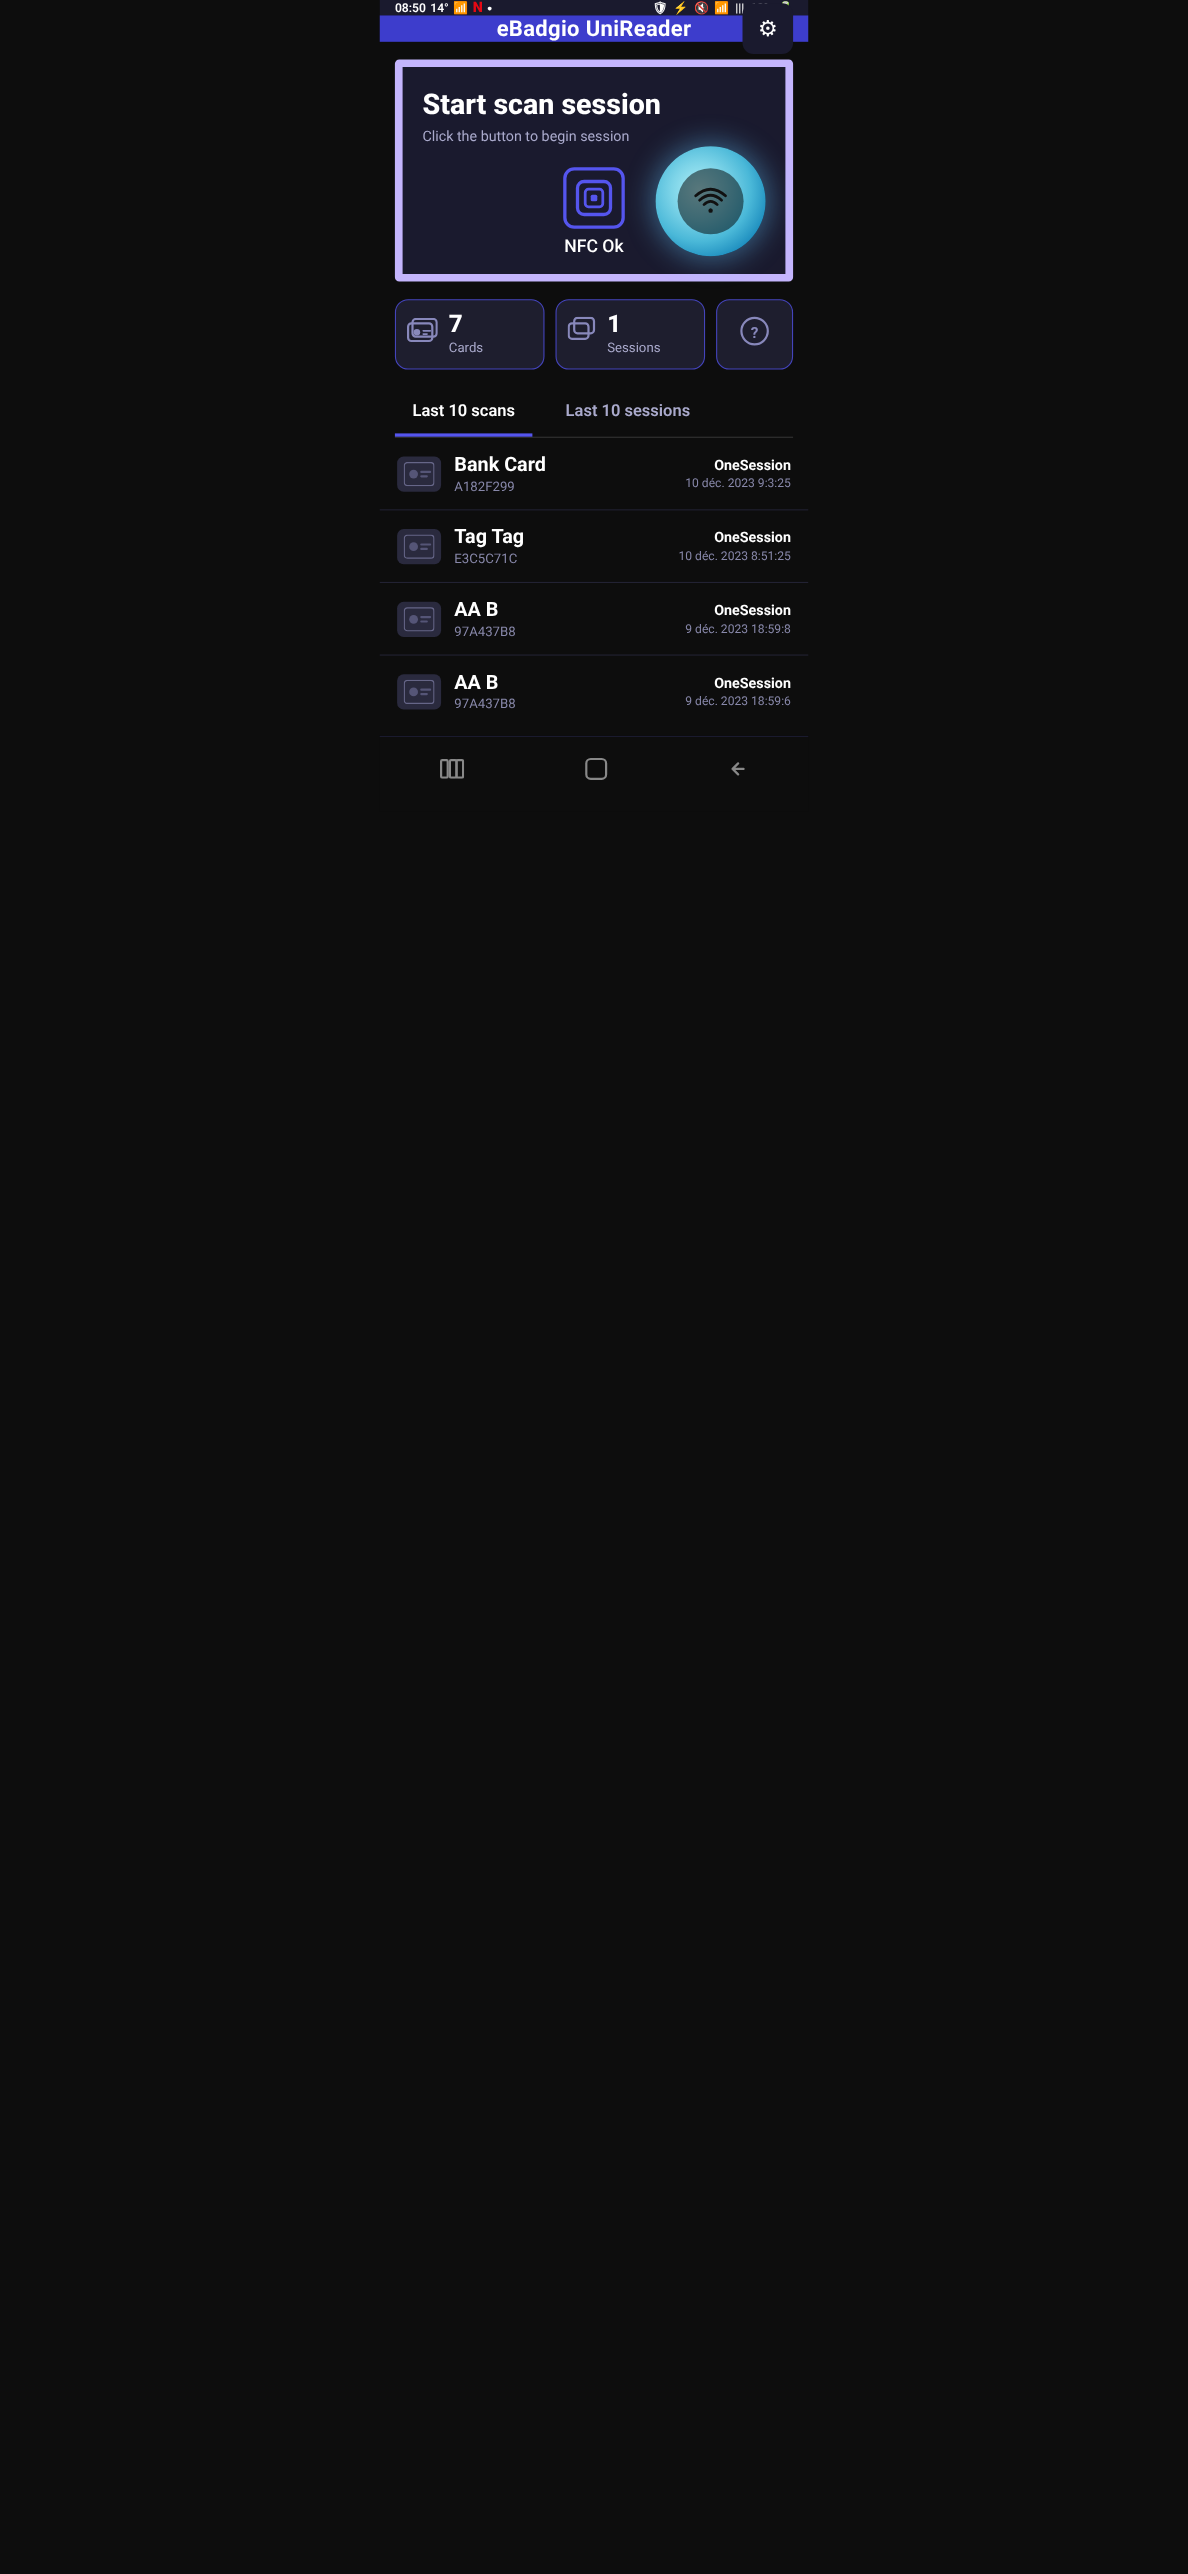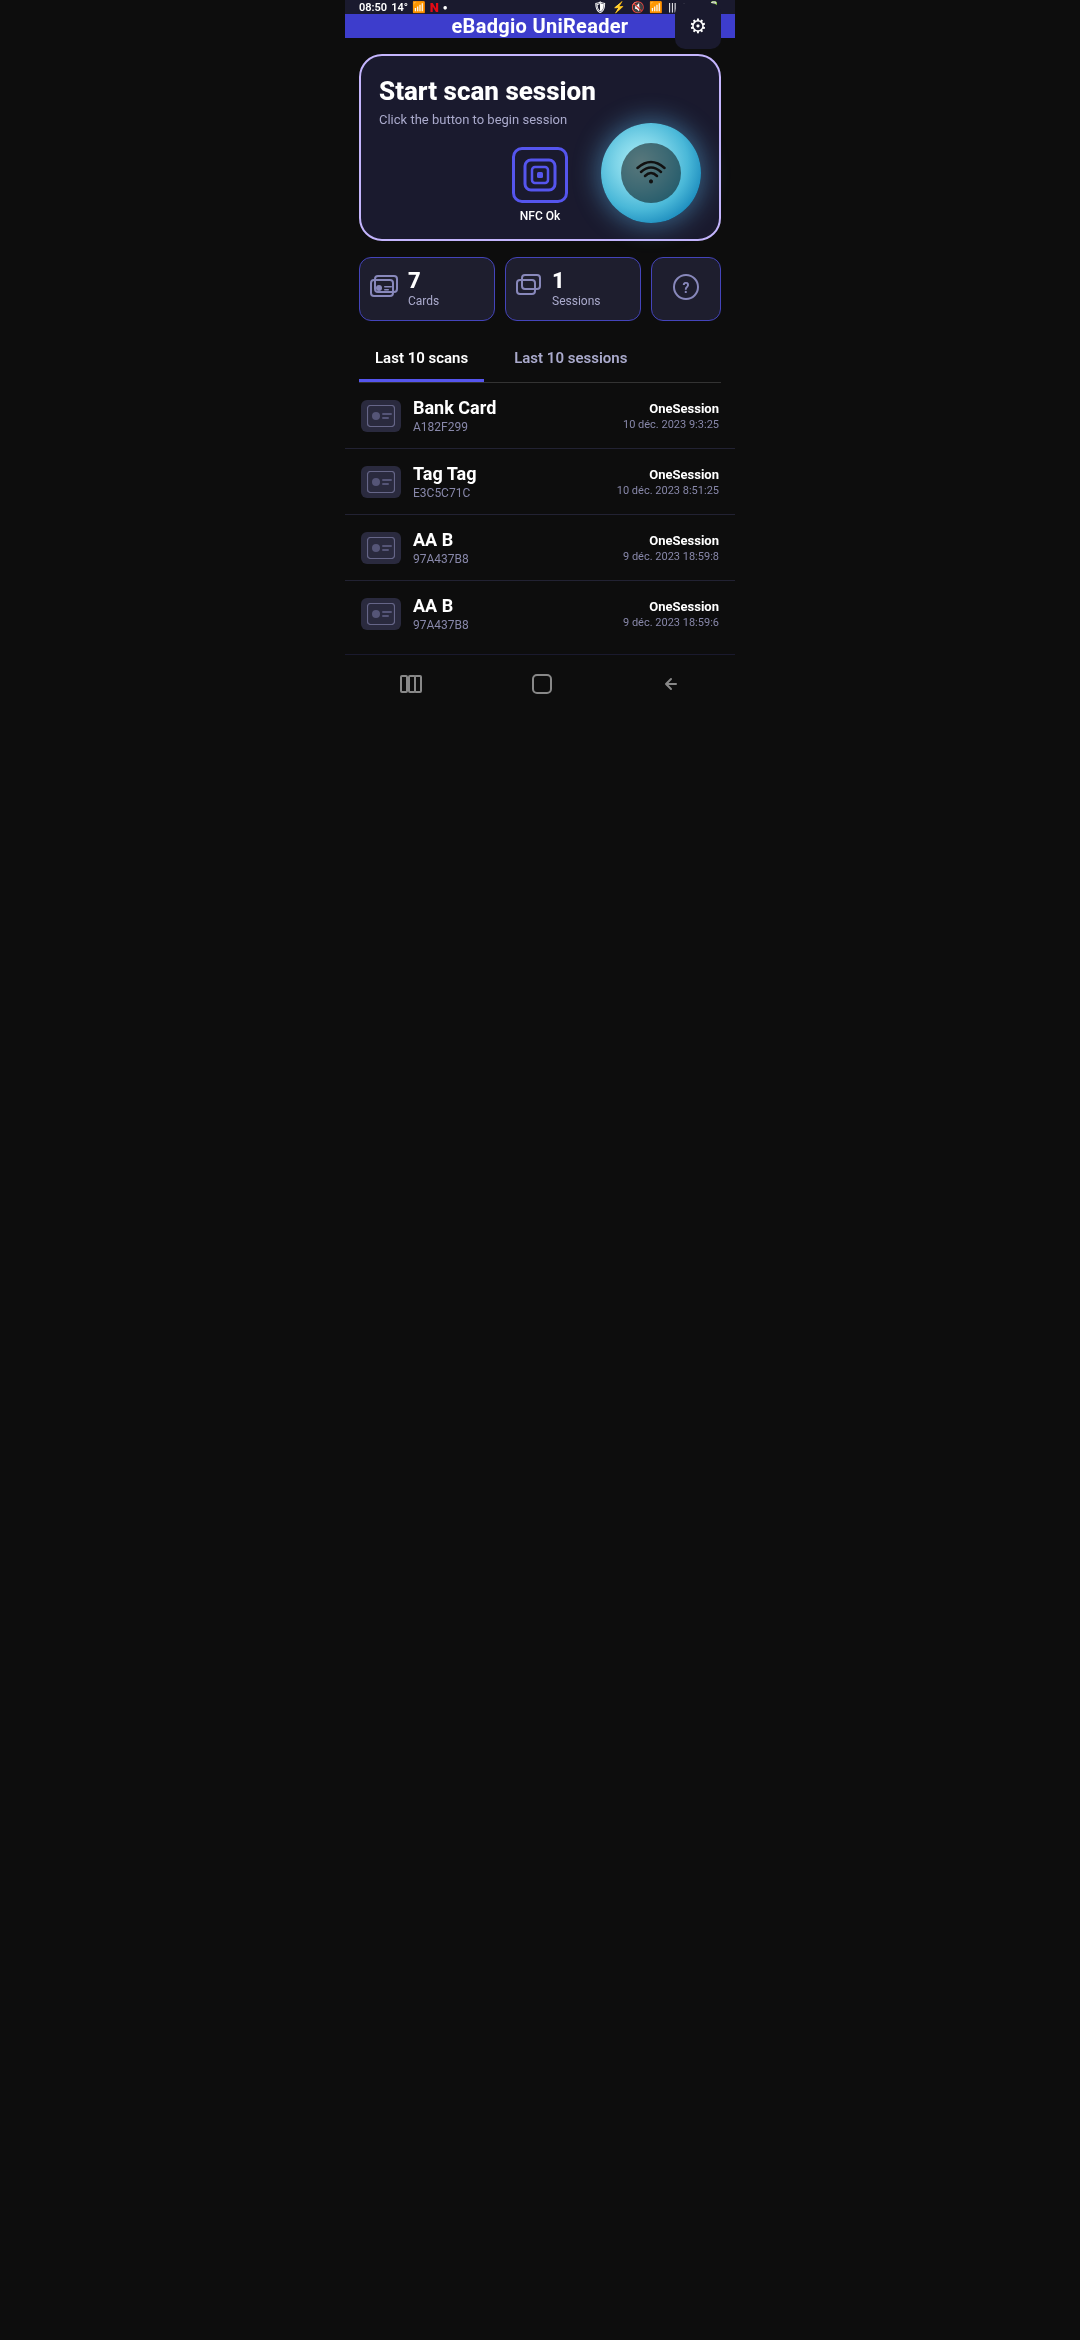--- a/index.html
+++ b/index.html
@@ -58,22 +58,22 @@
       justify-content: center;
       cursor: pointer;
       color: #fff;
       font-size: 20px;
     }
 
     
     .scan-card {
       margin: 16px 14px;
       background: #1a1a2e;
-      border: 2px solid #c4b5fd;
-      border-radius: 23px;
+      border: 7px solid #c4b5fd;
+      border-radius: 4px;
       padding: 20px 18px 16px 18px;
       position: relative;
       min-height: 170px;
     }
     .scan-title {
       font-size: 26px;
       font-weight: 800;
       color: #fff;
       margin-bottom: 6px;
     }
@@ -92,21 +92,21 @@
       width: 56px;
       height: 56px;
       border: 3px solid #5555ee;
       border-radius: 10px;
       display: flex;
       align-items: center;
       justify-content: center;
       position: relative;
     }
     .nfc-label {
-      font-size: 12px;
+      font-size: 16px;
       color: #fff;
       font-weight: 500;
     }
     .scan-btn-area {
       position: absolute;
       right: 18px;
       bottom: 16px;
       display: flex;
       align-items: center;
       justify-content: center;

